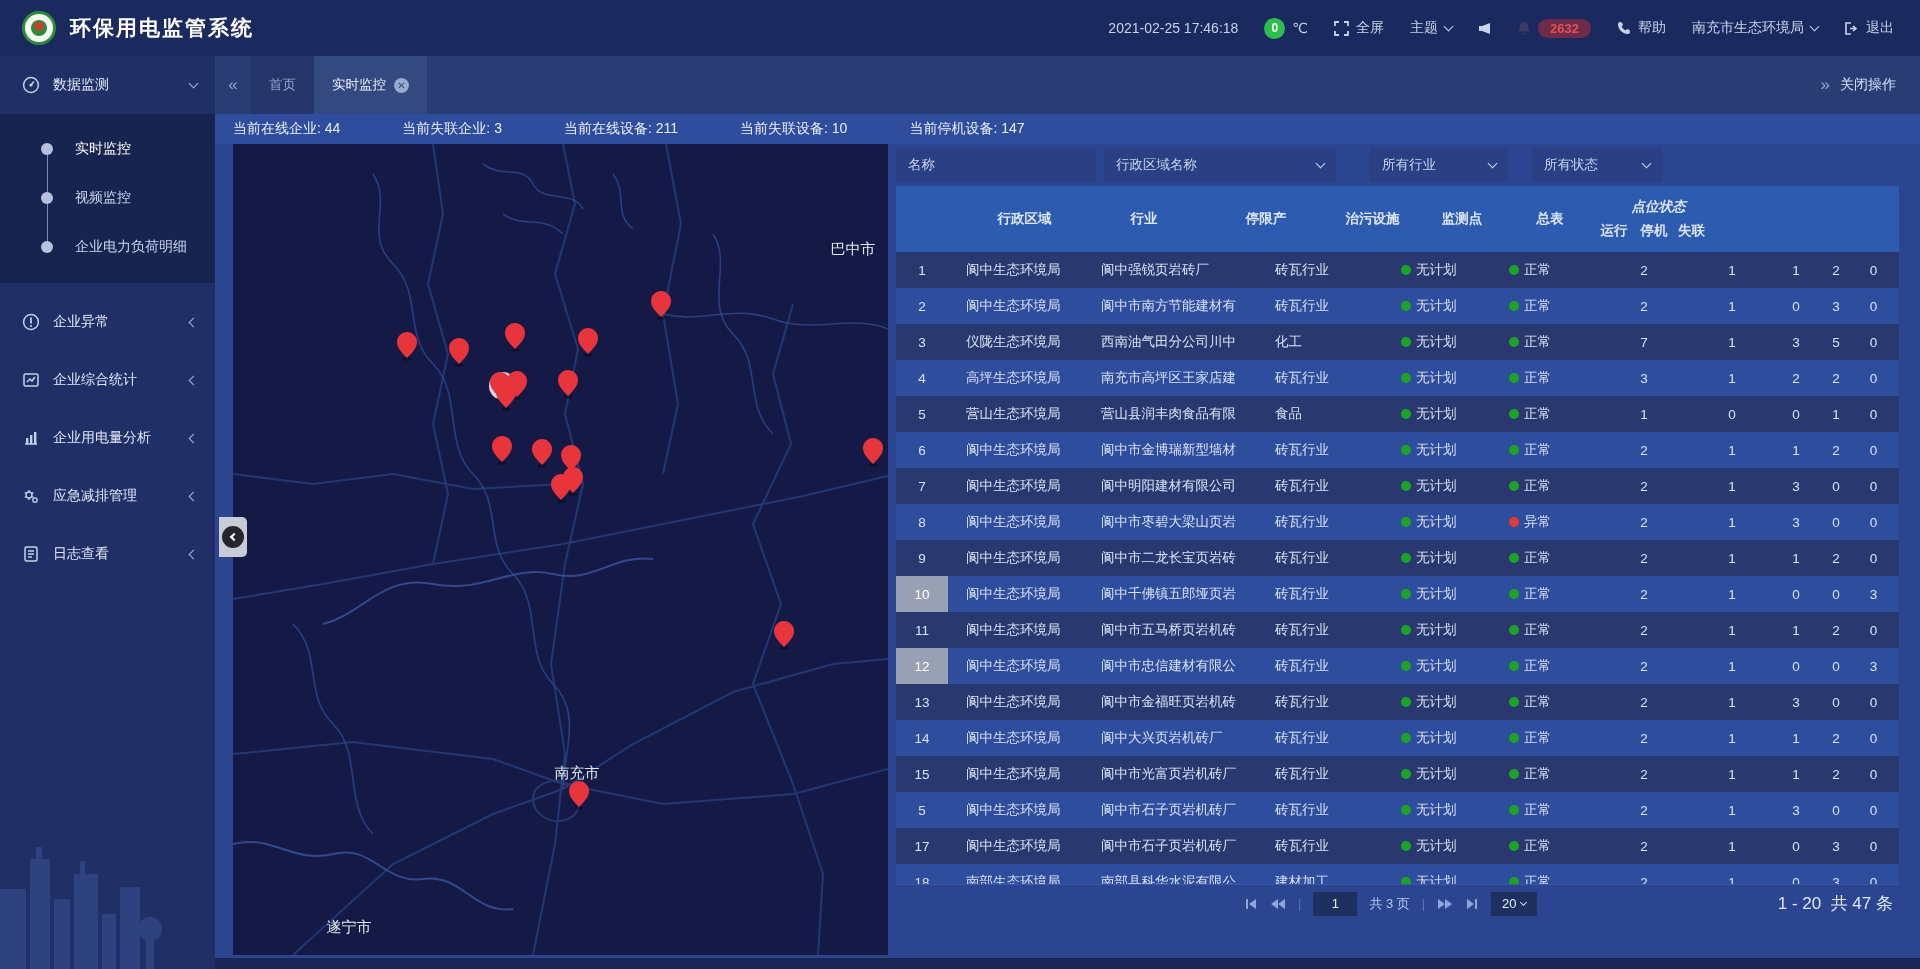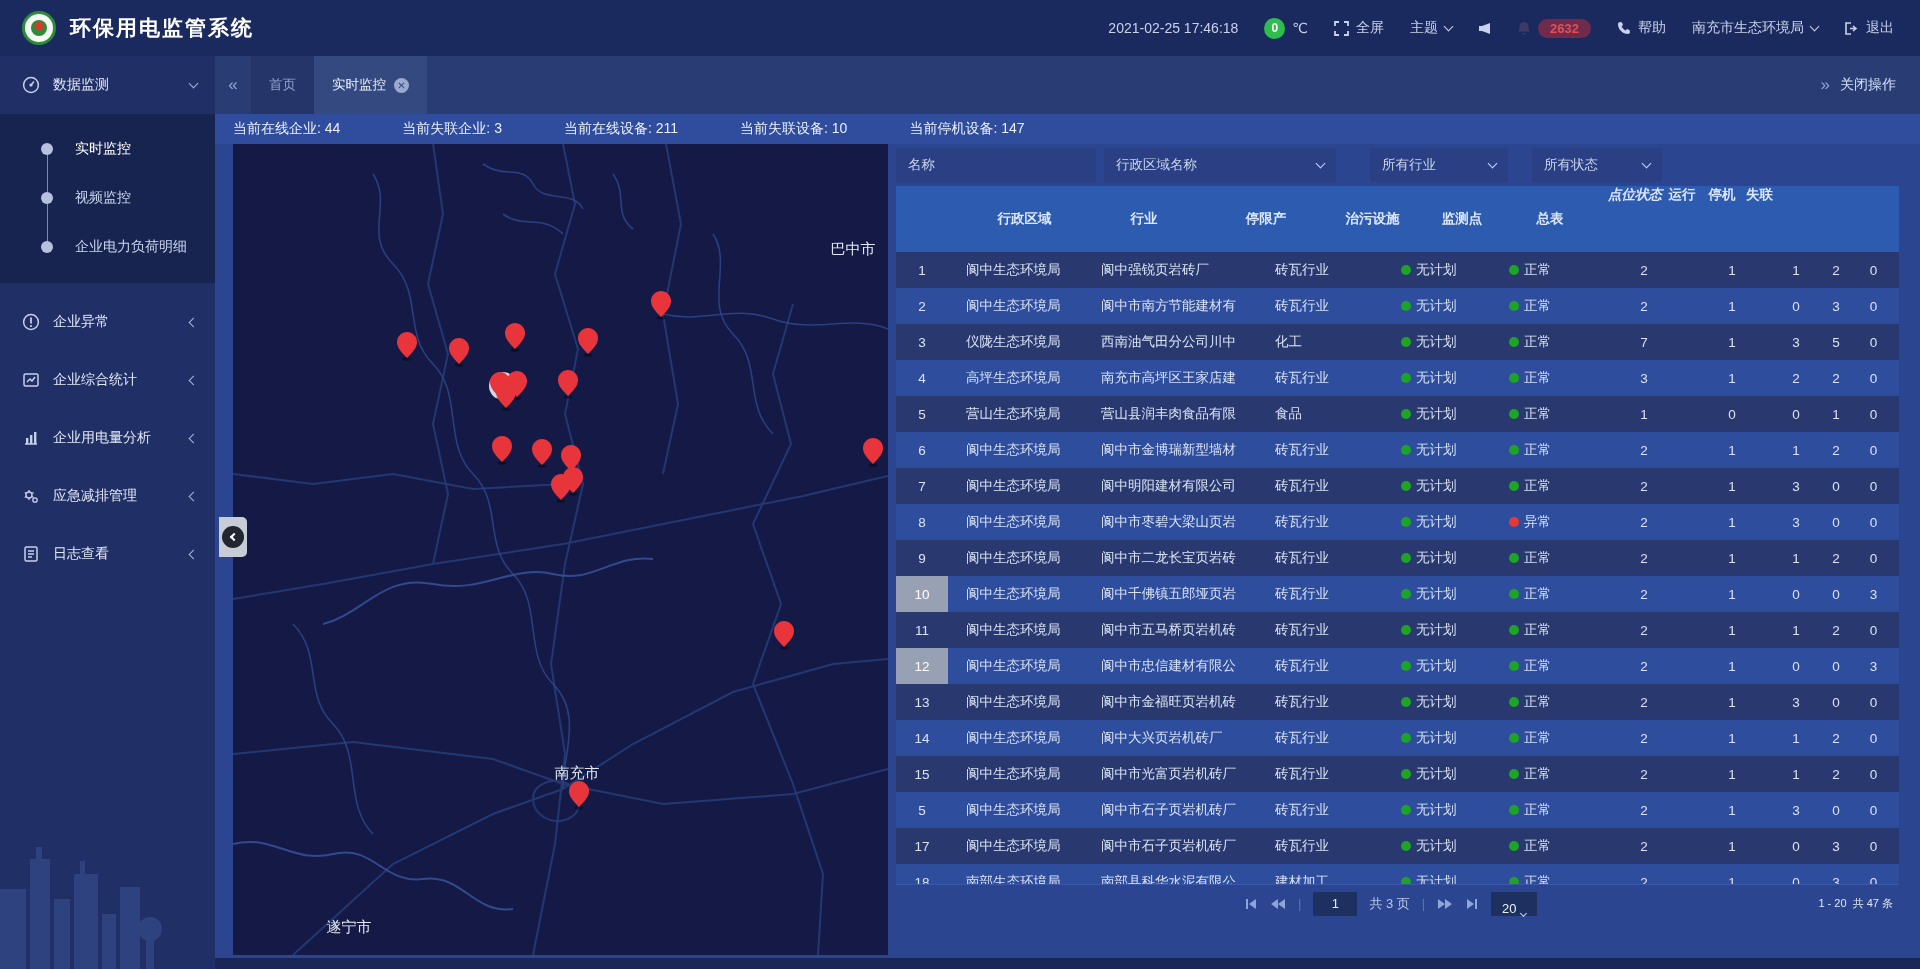--- a/index.html
+++ b/index.html
@@ -81,21 +81,21 @@
   .panel { position:absolute; left:896px; top:144px; width:1018px; height:781px; z-index:6; }
   .filters { display:flex; align-items:center; height:36px; margin-top:3px; }
   .f-box { height:34px; background:#2B4084; color:#C9D4EE; font-size:13.5px; display:flex;
     align-items:center; padding:0 12px; cursor:text; }
   .f-select { cursor:pointer; justify-content:space-between; }
   .f-select .caret-down { border-color:#C9D4EE; }
 
   .table { margin-top:3px; width:1003px; }
   .t-head { display:flex; background:#2C5BB0; color:#DDE7F9; font-weight:bold; font-size:13.5px; height:66px; }
   .t-head .th { display:flex; align-items:center; justify-content:center; }
-  .th-group { display:flex; justify-content:center; }
+  .th-group { display:flex; flex-direction:column; justify-content:center; }
   .th-group-title { text-align:center; font-style:italic; padding-bottom:6px; padding-left:14px; }
   .th-group-cols { display:flex; }
   .th-group-cols span { display:block; text-align:center; }
   .t-body { position:relative; height:632px; overflow:hidden; }
   .t-row { display:flex; height:36px; align-items:center; color:#D9E3F6; font-size:13.5px; cursor:pointer; }
   .t-row.odd { background:#29396F; }
   .t-row.even { background:#2E4D9D; }
   .cell { display:flex; align-items:center; height:100%; }
   .c-idx { width:52px; justify-content:center; }
   .c-idx .idx-box { width:100%; height:100%; display:flex; align-items:center; justify-content:center; }
@@ -114,24 +114,24 @@
   .dot.ok { background:#1DA426; }
   .dot.err { background:#E53935; }
 
   .paging { width:1003px; height:38px; border-top:1px solid #3A57A8; display:flex; align-items:center;
     color:#B9C7E8; font-size:13px; margin-top:0; }
   .pg-controls { display:flex; align-items:center; gap:12px; margin-left:348px; }
   .pg-ico { cursor:pointer; display:flex; }
   .pg-sep { color:#5A74B5; }
   .pg-input { width:44px; height:24px; background:#1E3060; color:#E8EEF9; display:flex; align-items:center;
     justify-content:center; cursor:text; }
-  .pg-size { width:46px; height:24px; background:#1E3060; color:#E8EEF9; display:flex; align-items:flex-end;
+  .pg-size { width:46px; height:24px; background:#1E3060; color:#E8EEF9; display:flex; align-items:center;
     justify-content:center; gap:5px; cursor:pointer; }
   .pg-size .caret-down { width:5px; height:5px; border-color:#C9D4EE; margin-top:-2px; }
-  .pg-range { margin-left:auto; padding-right:6px; color:#DFE7F7; font-size:11px; white-space:nowrap; }
+  .pg-range { margin-left:auto; padding-right:6px; color:#DFE7F7; font-size:17px; white-space:nowrap; }
 
   .footer-strip { position:absolute; left:0; bottom:0; width:1920px; height:11px; background:#1A2655; z-index:2; }
 </style>
 </head>
 <body>
 
 <div class="page">
 
   <div class="header">
     <div class="logo">

